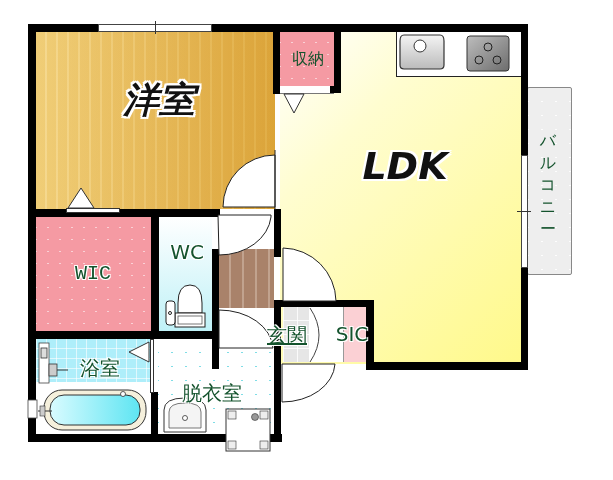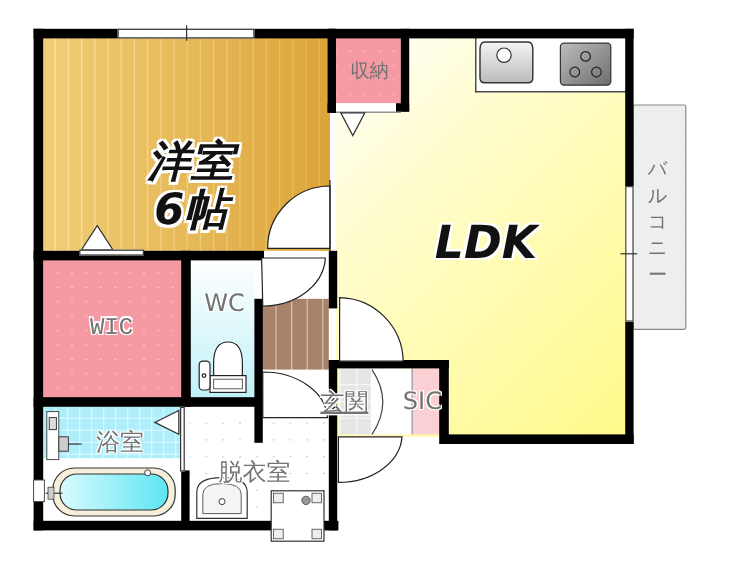--- a/index.html
+++ b/index.html
@@ -21,22 +21,22 @@
   .bath{background-color:#aeeefa;background-image:
       linear-gradient(90deg,rgba(255,255,255,.6) 1px,transparent 1px),
       linear-gradient(0deg,rgba(255,255,255,.6) 1px,transparent 1px);
     background-size:10px 10px;}
   .hall{background:repeating-linear-gradient(90deg,#a9826a 0,#a9826a 11px,#d9c3b3 12px,#a9826a 13px);}
   .genkan{background:#e6e6e6;background-image:linear-gradient(90deg,rgba(255,255,255,.8) 1px,transparent 1px),linear-gradient(0deg,rgba(255,255,255,.8) 1px,transparent 1px);background-size:14px 14px;}
   .balcony{background:#eee;background-image:
       linear-gradient(45deg,rgba(255,255,255,.9) 1px,transparent 1px),
       linear-gradient(-45deg,rgba(255,255,255,.9) 1px,transparent 1px);
     background-size:14px 14px;border:1.5px solid #888;border-radius:2px;}
-  .lbl{position:absolute;color:#737373;white-space:nowrap;text-align:center;}
-  .big{font-style:italic;font-weight:bold;color:#111;text-shadow:-2px -2px 0 #fff,2px -2px 0 #fff,-2px 2px 0 #fff,2px 2px 0 #fff,0 2px 0 #fff,0 -2px 0 #fff,2px 0 0 #fff,-2px 0 0 #fff;margin-top:36px;}
+  .lbl{position:absolute;color:#14532d;white-space:nowrap;text-align:center;}
+  .big{font-style:italic;font-weight:bold;color:#111;text-shadow:-2px -2px 0 #fff,2px -2px 0 #fff,-2px 2px 0 #fff,2px 2px 0 #fff,0 2px 0 #fff,0 -2px 0 #fff,2px 0 0 #fff,-2px 0 0 #fff;}
   .mid{font-size:20px;text-shadow:-1px -1px 0 #fff,1px -1px 0 #fff,-1px 1px 0 #fff,1px 1px 0 #fff;}
   .window{position:absolute;background:#fff;border:1px solid #444;box-sizing:border-box;}
   svg{position:absolute;overflow:visible;}
 </style>
 </head>
 <body>
 
 <div class="room yoshitsu" style="left:36px;top:31px;width:239px;height:178px;"></div>
 <div class="room ldk" style="left:280px;top:31px;width:241px;height:333px;"></div>
 <div class="room pink-grid" style="left:280px;top:31px;width:54px;height:55px;"></div>
@@ -182,21 +182,20 @@
   <rect x="1" y="1" width="44" height="42" fill="#fff" stroke="#333" stroke-width="1"></rect>
   <rect x="3" y="3" width="8" height="8" fill="#eee" stroke="#333" stroke-width="0.6"></rect>
   <rect x="35" y="3" width="8" height="8" fill="#eee" stroke="#333" stroke-width="0.6"></rect>
   <rect x="3" y="33" width="8" height="8" fill="#eee" stroke="#333" stroke-width="0.6"></rect>
   <rect x="35" y="33" width="8" height="8" fill="#eee" stroke="#333" stroke-width="0.6"></rect>
   <circle cx="30" cy="9" r="3.5" fill="#999" stroke="#333" stroke-width="0.6"></circle>
 </svg>
 
 <div class="lbl big" style="left:104px;top:80px;width:110px;font-size:36px;line-height:40px;">
   <div>洋室</div>
-  <div>6帖</div>
 </div>
 <div class="lbl big" style="left:340px;top:145px;width:130px;font-size:38px;line-height:42px;">
   <div>LDK</div>
 </div>
 <div class="lbl" style="left:282px;top:49px;width:52px;font-size:16px;">収納</div>
 <div class="lbl mid" style="left:58px;top:262px;width:70px;font-family:Liberation Mono, monospace;">WIC</div>
 <div class="lbl mid" style="left:162px;top:240px;width:50px;">WC</div>
 <div class="lbl mid" style="left:70px;top:355px;width:60px;">浴室</div>
 <div class="lbl mid" style="left:172px;top:380px;width:80px;">脱衣室</div>
 <div class="lbl mid" style="left:267px;top:322px;width:40px;text-decoration:underline;">玄関</div>

